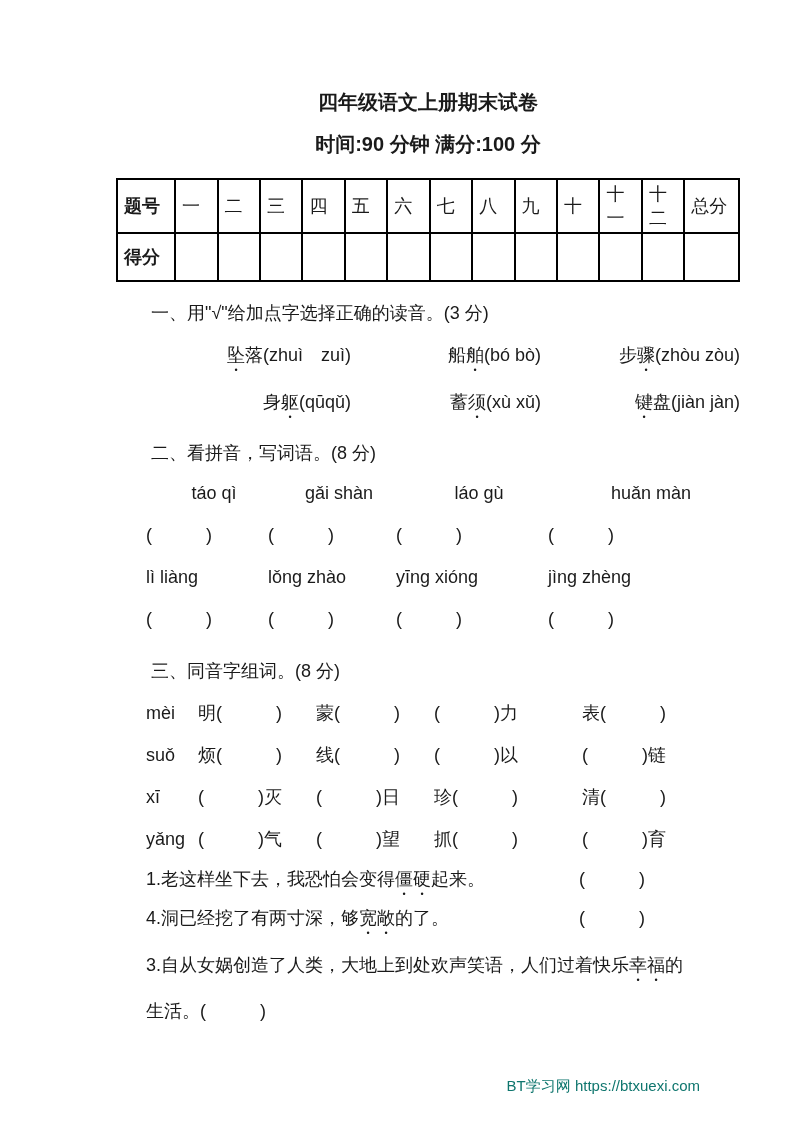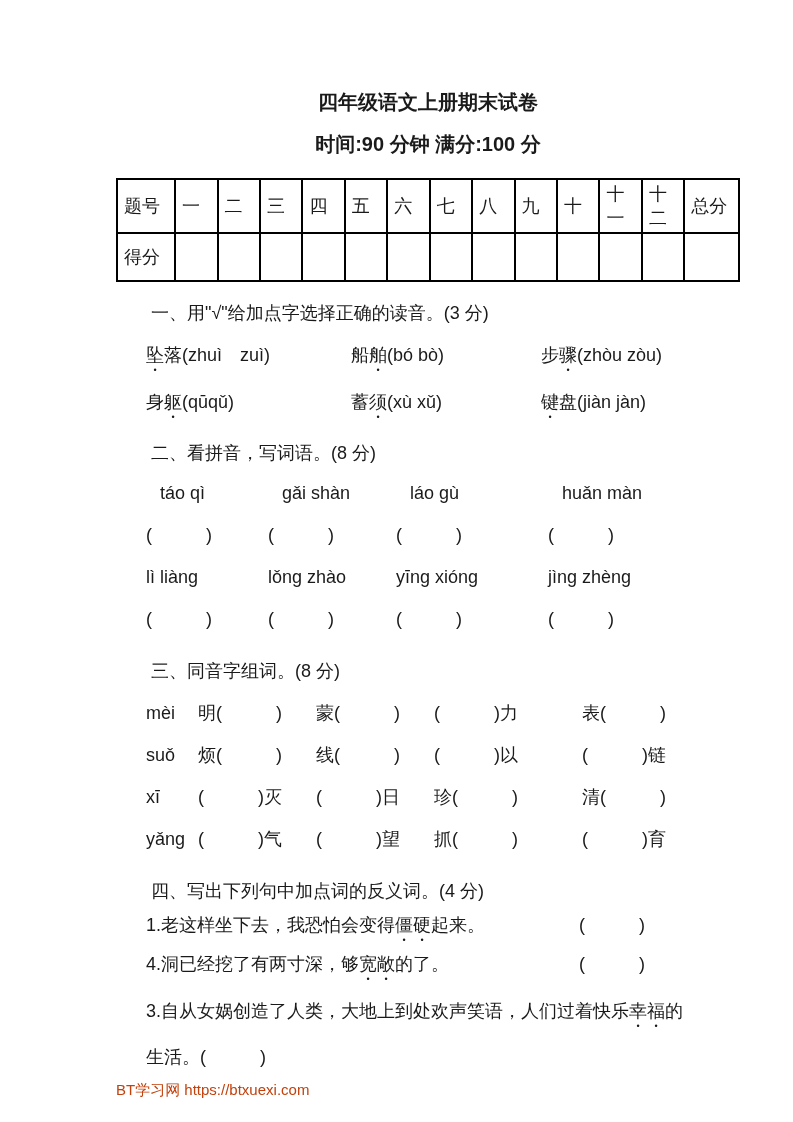--- a/index.html
+++ b/index.html
@@ -41,41 +41,42 @@
   }
   table.score-table td {
     border: 2px solid #000000;
     height: 48px;
     padding: 2px 6px;
     font-size: 18px;
     text-align: left;
     vertical-align: middle;
     width: 44px;
   }
-  table.score-table td:first-child { width: 62px; font-weight: normal; }
+  table.score-table td:first-child { width: 62px; font-weight: bold; }
   table.score-table td:last-child { width: 58px; }
   .sec-heading {
     margin: 16px 0 0 35px;
     line-height: 30px;
     font-size: 18px;
   }
   .s1-grid {
     margin: 12px 0 0 30px;
     display: grid;
     grid-template-columns: 205px 190px auto;
     row-gap: 12px;
     line-height: 30px;
+    text-align: right;
   }
   .s2-grid {
     margin: 4px 0 0 30px;
     display: grid;
     grid-template-columns: 122px 128px 152px auto;
     line-height: 42px;
   }
-  .s2-grid .ind { padding-left: 14px; }
+  .s2-grid .ind { padding-left: 14px; text-align: center; }
   .s3-grid {
     margin: 6px 0 0 30px;
     display: grid;
     grid-template-columns: 52px 118px 118px 148px auto;
     line-height: 42px;
   }
   .s4-block { margin-left: 30px; }
   .s4-row {
     display: flex;
     line-height: 38px;
@@ -91,22 +92,23 @@
     line-height: 46px;
   }
   .dotted {
     -webkit-text-emphasis: filled dot #1a1a1a;
     -webkit-text-emphasis-position: under;
     text-emphasis: filled dot #1a1a1a;
     text-emphasis-position: under right;
   }
   .footer {
     margin-top: auto;
+    text-align: right;
     padding-right: 40px;
-    color: #c2410c;
+    color: #0f766e;
     font-size: 15px;
     line-height: 20px;
   }
 </style>
 </head>
 <body>
 
 <div class="page">
 
   <h1 class="title">四年级语文上册期末试卷</h1>
@@ -196,21 +198,20 @@
     <span>(　　　)日</span>
     <span>珍(　　　)</span>
     <span>清(　　　)</span>
     <span>yǎng</span>
     <span>(　　　)气</span>
     <span>(　　　)望</span>
     <span>抓(　　　)</span>
     <span>(　　　)育</span>
   </div>
 
-  <p class="sec-heading">四、写出下列句中加点词的反义词。(4 分)</p>
   <div class="s4-block">
     <div class="s4-row">
       <span><span>1.老这样坐下去，我恐怕会变得</span><span class="dotted">僵硬</span><span>起来。</span></span>
       <span class="answer-blank">(　　　)</span>
     </div>
     <div class="s4-row">
       <span><span>4.洞已经挖了有两寸深，够</span><span class="dotted">宽敞</span><span>的了。</span></span>
       <span class="answer-blank">(　　　)</span>
     </div>
     <p class="s4-para"><span>3.自从女娲创造了人类，大地上到处欢声笑语，人们过着快乐</span><span class="dotted">幸福</span><span>的生活。</span><span>(　　　)</span></p>

